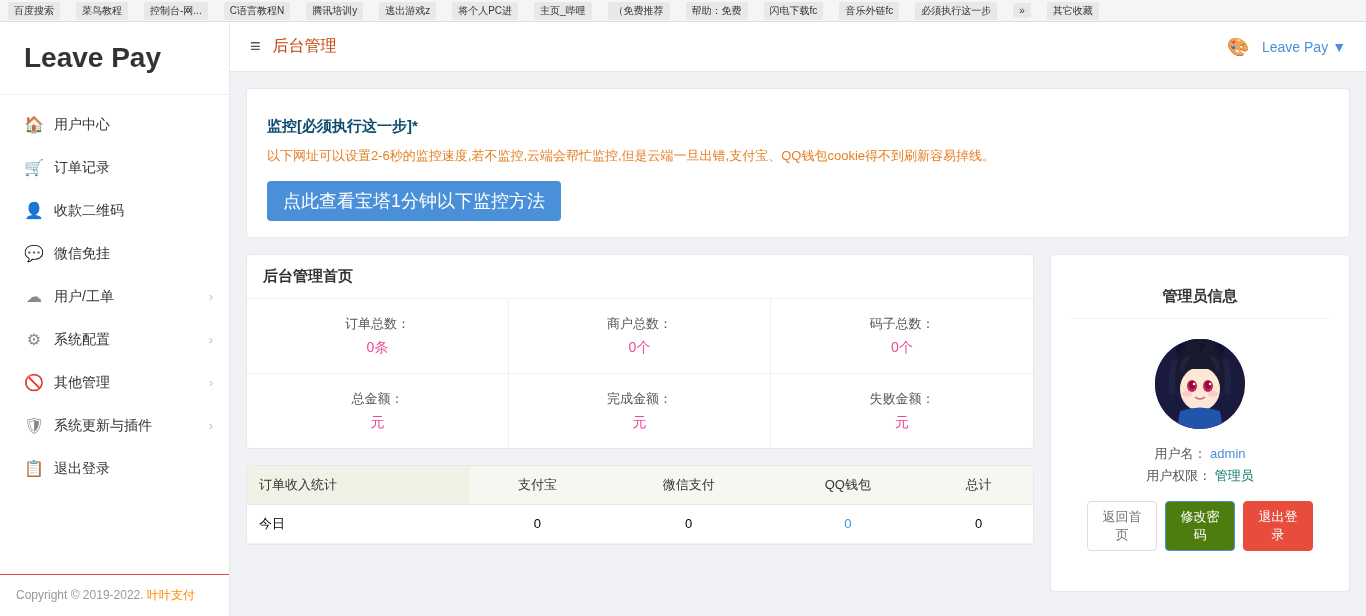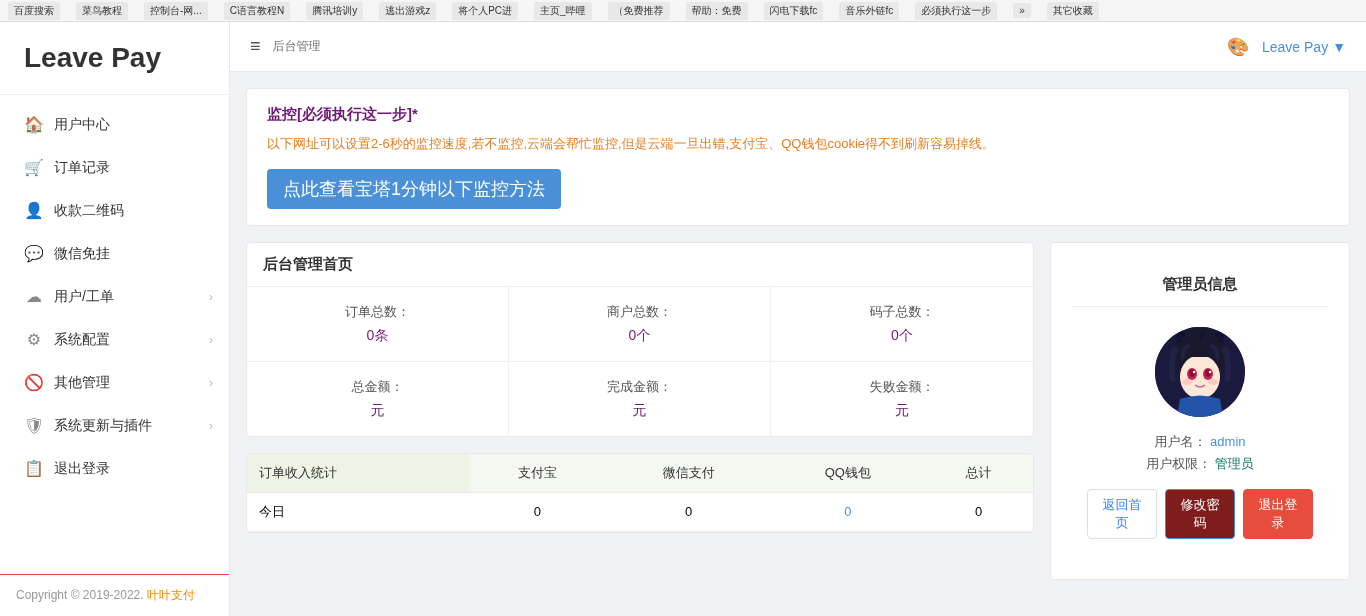--- a/index.html
+++ b/index.html
@@ -103,21 +103,21 @@
       border-bottom: 1px solid #e8e8e8;
       flex-shrink: 0;
       justify-content: space-between;
     }
     .top-header-left {
       display: flex;
       align-items: center;
       gap: 12px;
     }
     .hamburger { font-size: 18px; color: #555; cursor: pointer; }
-    .page-title { font-size: 12px; color: #737373; font-weight: 500; }
+    .page-title { font-size: 16px; color: #c2410c; font-weight: 500; }
     .top-header-right {
       display: flex;
       align-items: center;
       gap: 12px;
       color: #4a90d9;
       font-size: 14px;
     }
     .palette-icon { font-size: 18px; color: #555; cursor: pointer; }
     .user-dropdown { cursor: pointer; display: flex; align-items: center; gap: 4px; }
 
@@ -133,22 +133,23 @@
     .alert-box {
       background: #fff;
       border: 1px solid #e8e8e8;
       border-radius: 4px;
       padding: 16px 20px;
       margin-bottom: 16px;
     }
     .alert-title {
       font-size: 15px;
       font-weight: bold;
-      color: #701a75;
+      color: #0c4a6e;
       margin-bottom: 10px;
+      margin-top: 12px;
     }
     .alert-text {
       color: #e67e22;
       font-size: 13px;
       margin-bottom: 14px;
       line-height: 1.6;
     }
     .alert-btn {
       background: #4a90d9;
       color: #fff;
@@ -187,21 +188,21 @@
       border-bottom: 1px solid #f0f0f0;
     }
     .stats-grid:last-child { border-bottom: none; }
     .stat-cell {
       text-align: center;
       padding: 16px 10px;
       border-right: 1px solid #f0f0f0;
     }
     .stat-cell:last-child { border-right: none; }
     .stat-label { color: #555; font-size: 13px; margin-bottom: 6px; }
-    .stat-value { color: #701a75; font-size: 14px; }
+    .stat-value { color: #ec4899; font-size: 14px; }
 
     
     .table-card { overflow: hidden; }
     .data-table {
       width: 100%;
       border-collapse: collapse;
       font-size: 13px;
     }
     .data-table th {
       padding: 10px 12px;
@@ -248,28 +249,28 @@
     .admin-info .username { color: #4a90d9; }
     .admin-info .role { color: #0f766e; }
     .admin-actions {
       display: flex;
       gap: 8px;
       justify-content: center;
     }
     .btn-default {
       background: #fff;
       border: 1px solid #ddd;
-      color: #3b82f6;
+      color: #737373;
       padding: 6px 14px;
       border-radius: 4px;
       cursor: pointer;
       font-size: 13px;
     }
     .btn-primary {
-      background: #7f1d1d;
+      background: #4d7c0f;
       border: 1px solid #4a90d9;
       color: #fff;
       padding: 6px 14px;
       border-radius: 4px;
       cursor: pointer;
       font-size: 13px;
     }
     .btn-danger {
       background: #e74c3c;
       border: 1px solid #e74c3c;

